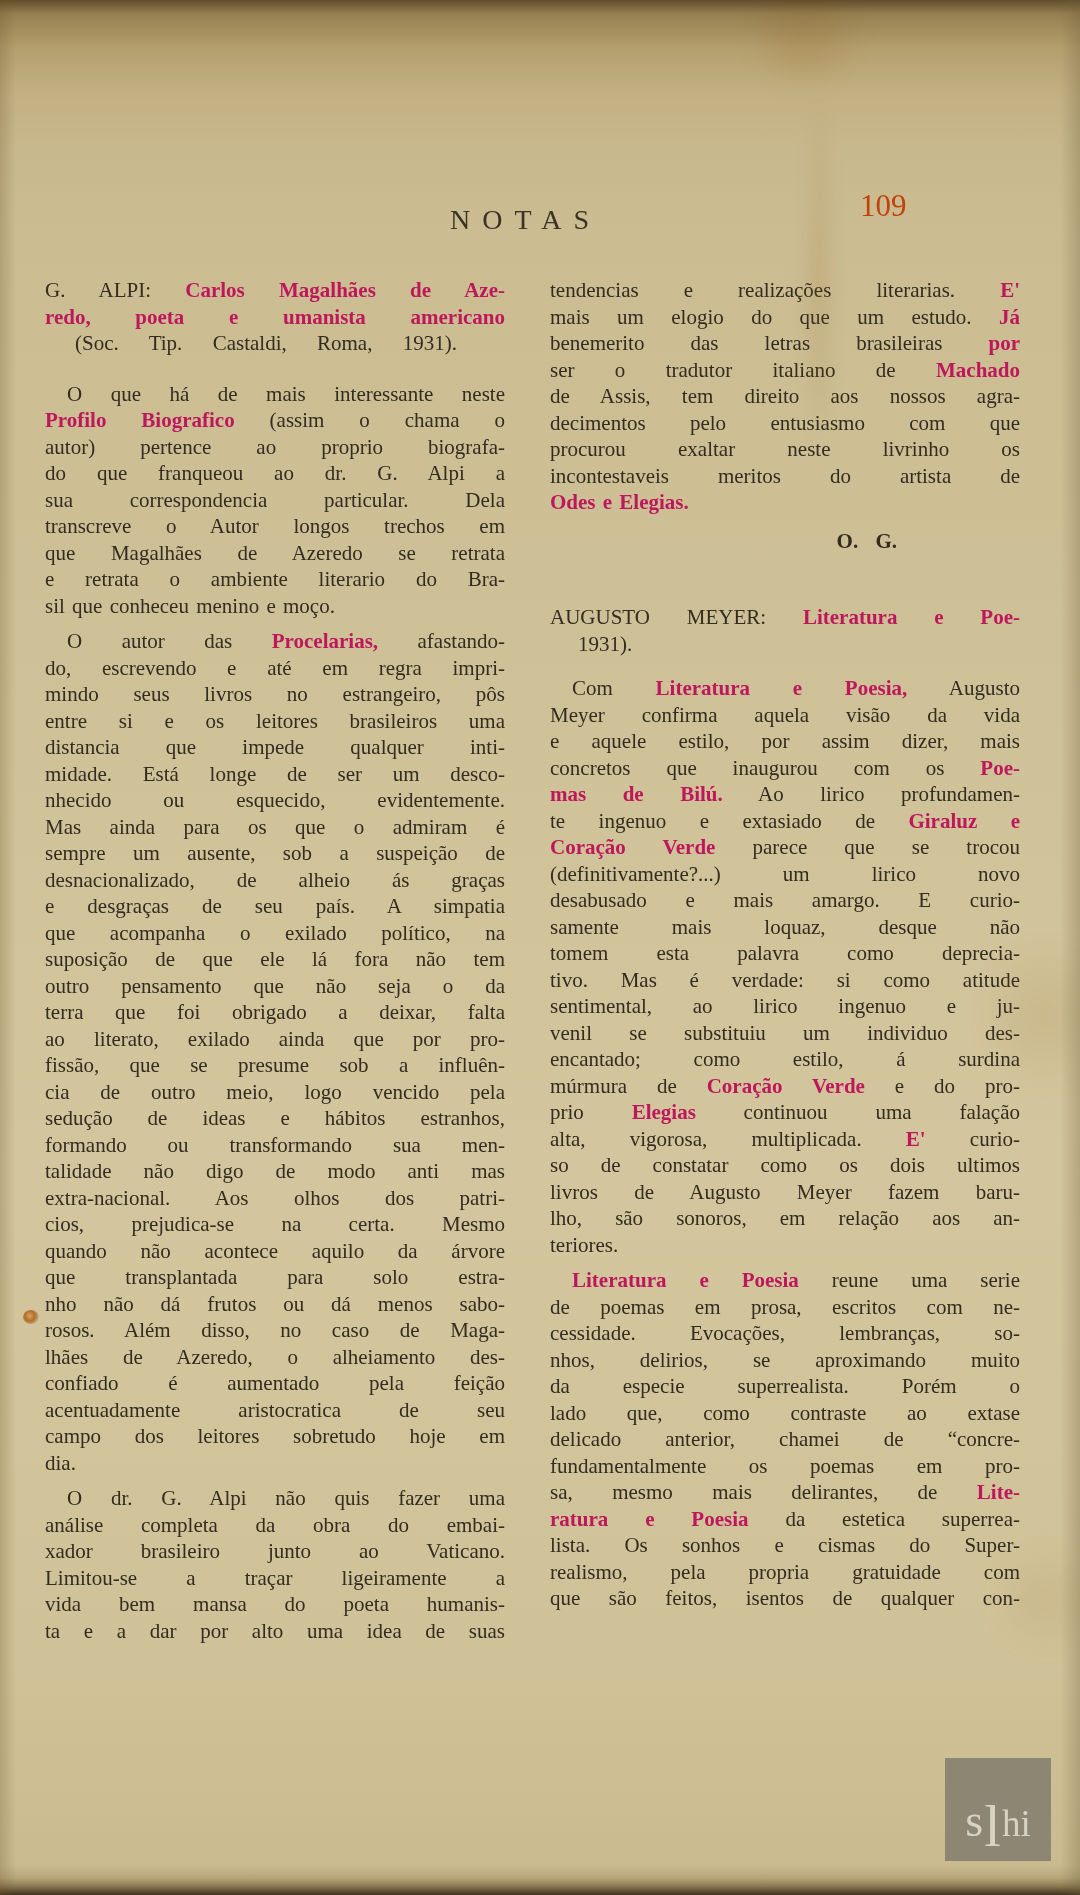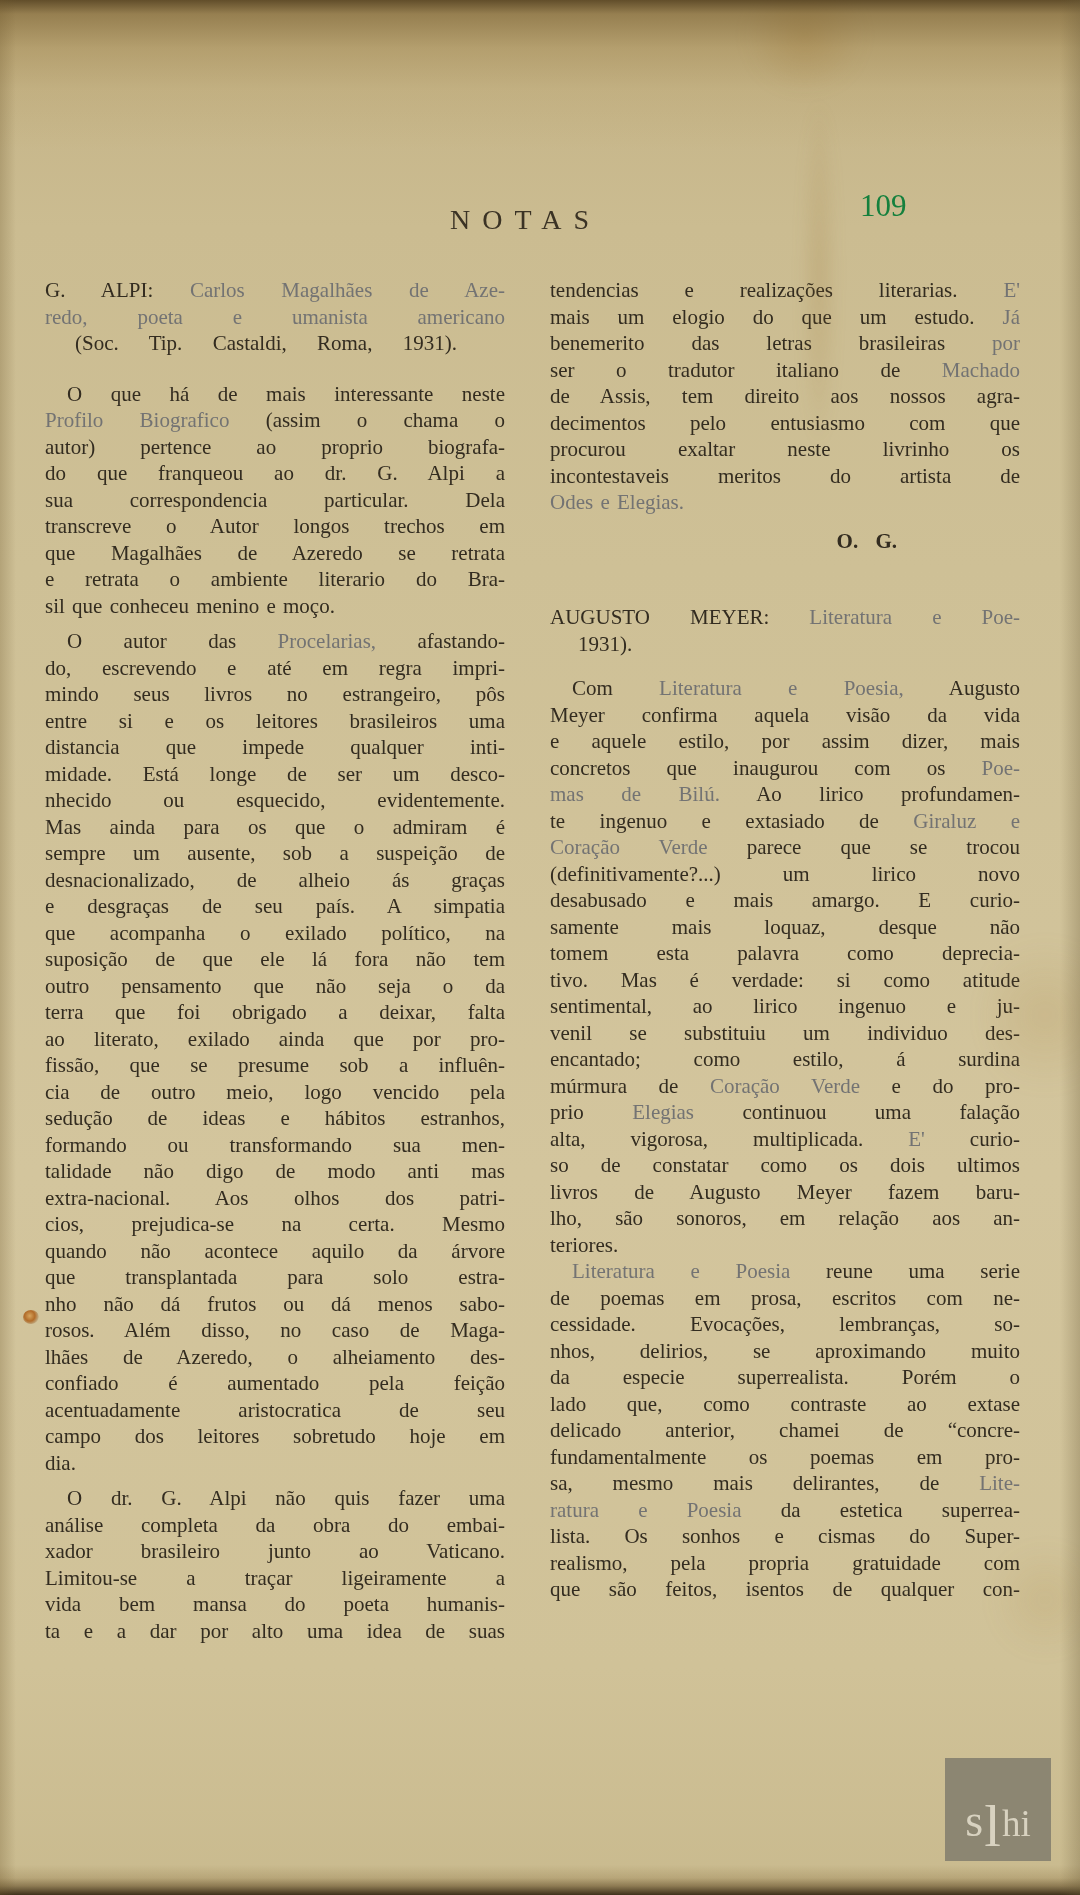--- a/index.html
+++ b/index.html
@@ -24,29 +24,29 @@
   #stain-topcenter{left:740px;top:-20px;width:130px;height:110px;filter:blur(9px);
     background:radial-gradient(circle,rgba(152,104,30,0.26),transparent 70%);}
   #stain-right-mid{left:985px;top:930px;width:120px;height:170px;filter:blur(10px);
     background:radial-gradient(circle,rgba(160,122,52,0.16),transparent 72%);}
   #stain-right-low{left:995px;top:1540px;width:100px;height:120px;filter:blur(10px);
     background:radial-gradient(circle,rgba(158,118,48,0.13),transparent 72%);}
   #dot-orange{left:23px;top:1310px;width:16px;height:14px;
     background:radial-gradient(circle at 42% 42%,#d6a55e 0%,#b26c29 42%,rgba(150,92,38,0.35) 66%,transparent 78%);}
 
   .hdr-title{position:absolute;left:418px;top:204px;font-size:28px;letter-spacing:12px;color:#3b3325;margin-left:32px;}
-  .hdr-num{position:absolute;left:860px;top:188px;font-size:31px;color:#15803d;}
+  .hdr-num{position:absolute;left:860px;top:188px;font-size:31px;color:#c2410c;}
 
   .col{position:absolute;top:277px;font-size:21px;line-height:26.5px;}
   #col-left{left:45px;width:460px;}
   #col-right{left:550px;width:470px;}
 
   .tl{text-align:justify;text-align-last:justify;word-spacing:2px;white-space:normal;}
   .tl.last{text-align-last:left;}
-  b{font-weight:normal;color:#737373;}
+  b{font-weight:bold;color:#be185d;}
 
   .block.signature .tl{text-align:center;text-align-last:right;padding-right:123px;font-weight:bold;word-spacing:12px;}
 
   .wm{position:absolute;left:945px;top:1758px;width:106px;height:103px;background:#8c8672;
     display:flex;align-items:baseline;justify-content:center;padding-top:28px;box-sizing:border-box;
     color:#d8d2c0;line-height:1;}
   .wm .w0{font-size:46px;}
   .wm .w1{font-size:60px;transform:translateY(10px);margin:0 1px;}
   .wm .w2{font-size:37px;}
   .wm .w3{font-size:37px;}
@@ -153,21 +153,21 @@
       <div class="tl">venil se substituiu um individuo des-</div>
       <div class="tl">encantado; como estilo, á surdina</div>
       <div class="tl">múrmura de <b>Coração Verde</b> e do pro-</div>
       <div class="tl">prio <b>Elegias</b> continuou uma falação</div>
       <div class="tl">alta, vigorosa, multiplicada. <b>E'</b> curio-</div>
       <div class="tl">so de constatar como os dois ultimos</div>
       <div class="tl">livros de Augusto Meyer fazem baru-</div>
       <div class="tl">lho, são sonoros, em relação aos an-</div>
       <div class="tl last">teriores.</div>
     </div>
-    <div class="block paragraph" style="">
+    <div class="block paragraph" style="margin-top: 9px;">
       <div class="tl" style="padding-left: 22px;"><b>Literatura e Poesia</b> reune uma serie</div>
       <div class="tl">de poemas em prosa, escritos com ne-</div>
       <div class="tl">cessidade. Evocações, lembranças, so-</div>
       <div class="tl">nhos, delirios, se aproximando muito</div>
       <div class="tl">da especie superrealista. Porém o</div>
       <div class="tl">lado que, como contraste ao extase</div>
       <div class="tl">delicado anterior, chamei de “concre-</div>
       <div class="tl">fundamentalmente os poemas em pro-</div>
       <div class="tl">sa, mesmo mais delirantes, de <b>Lite-</b></div>
       <div class="tl"><b>ratura e Poesia</b> da estetica superrea-</div>

